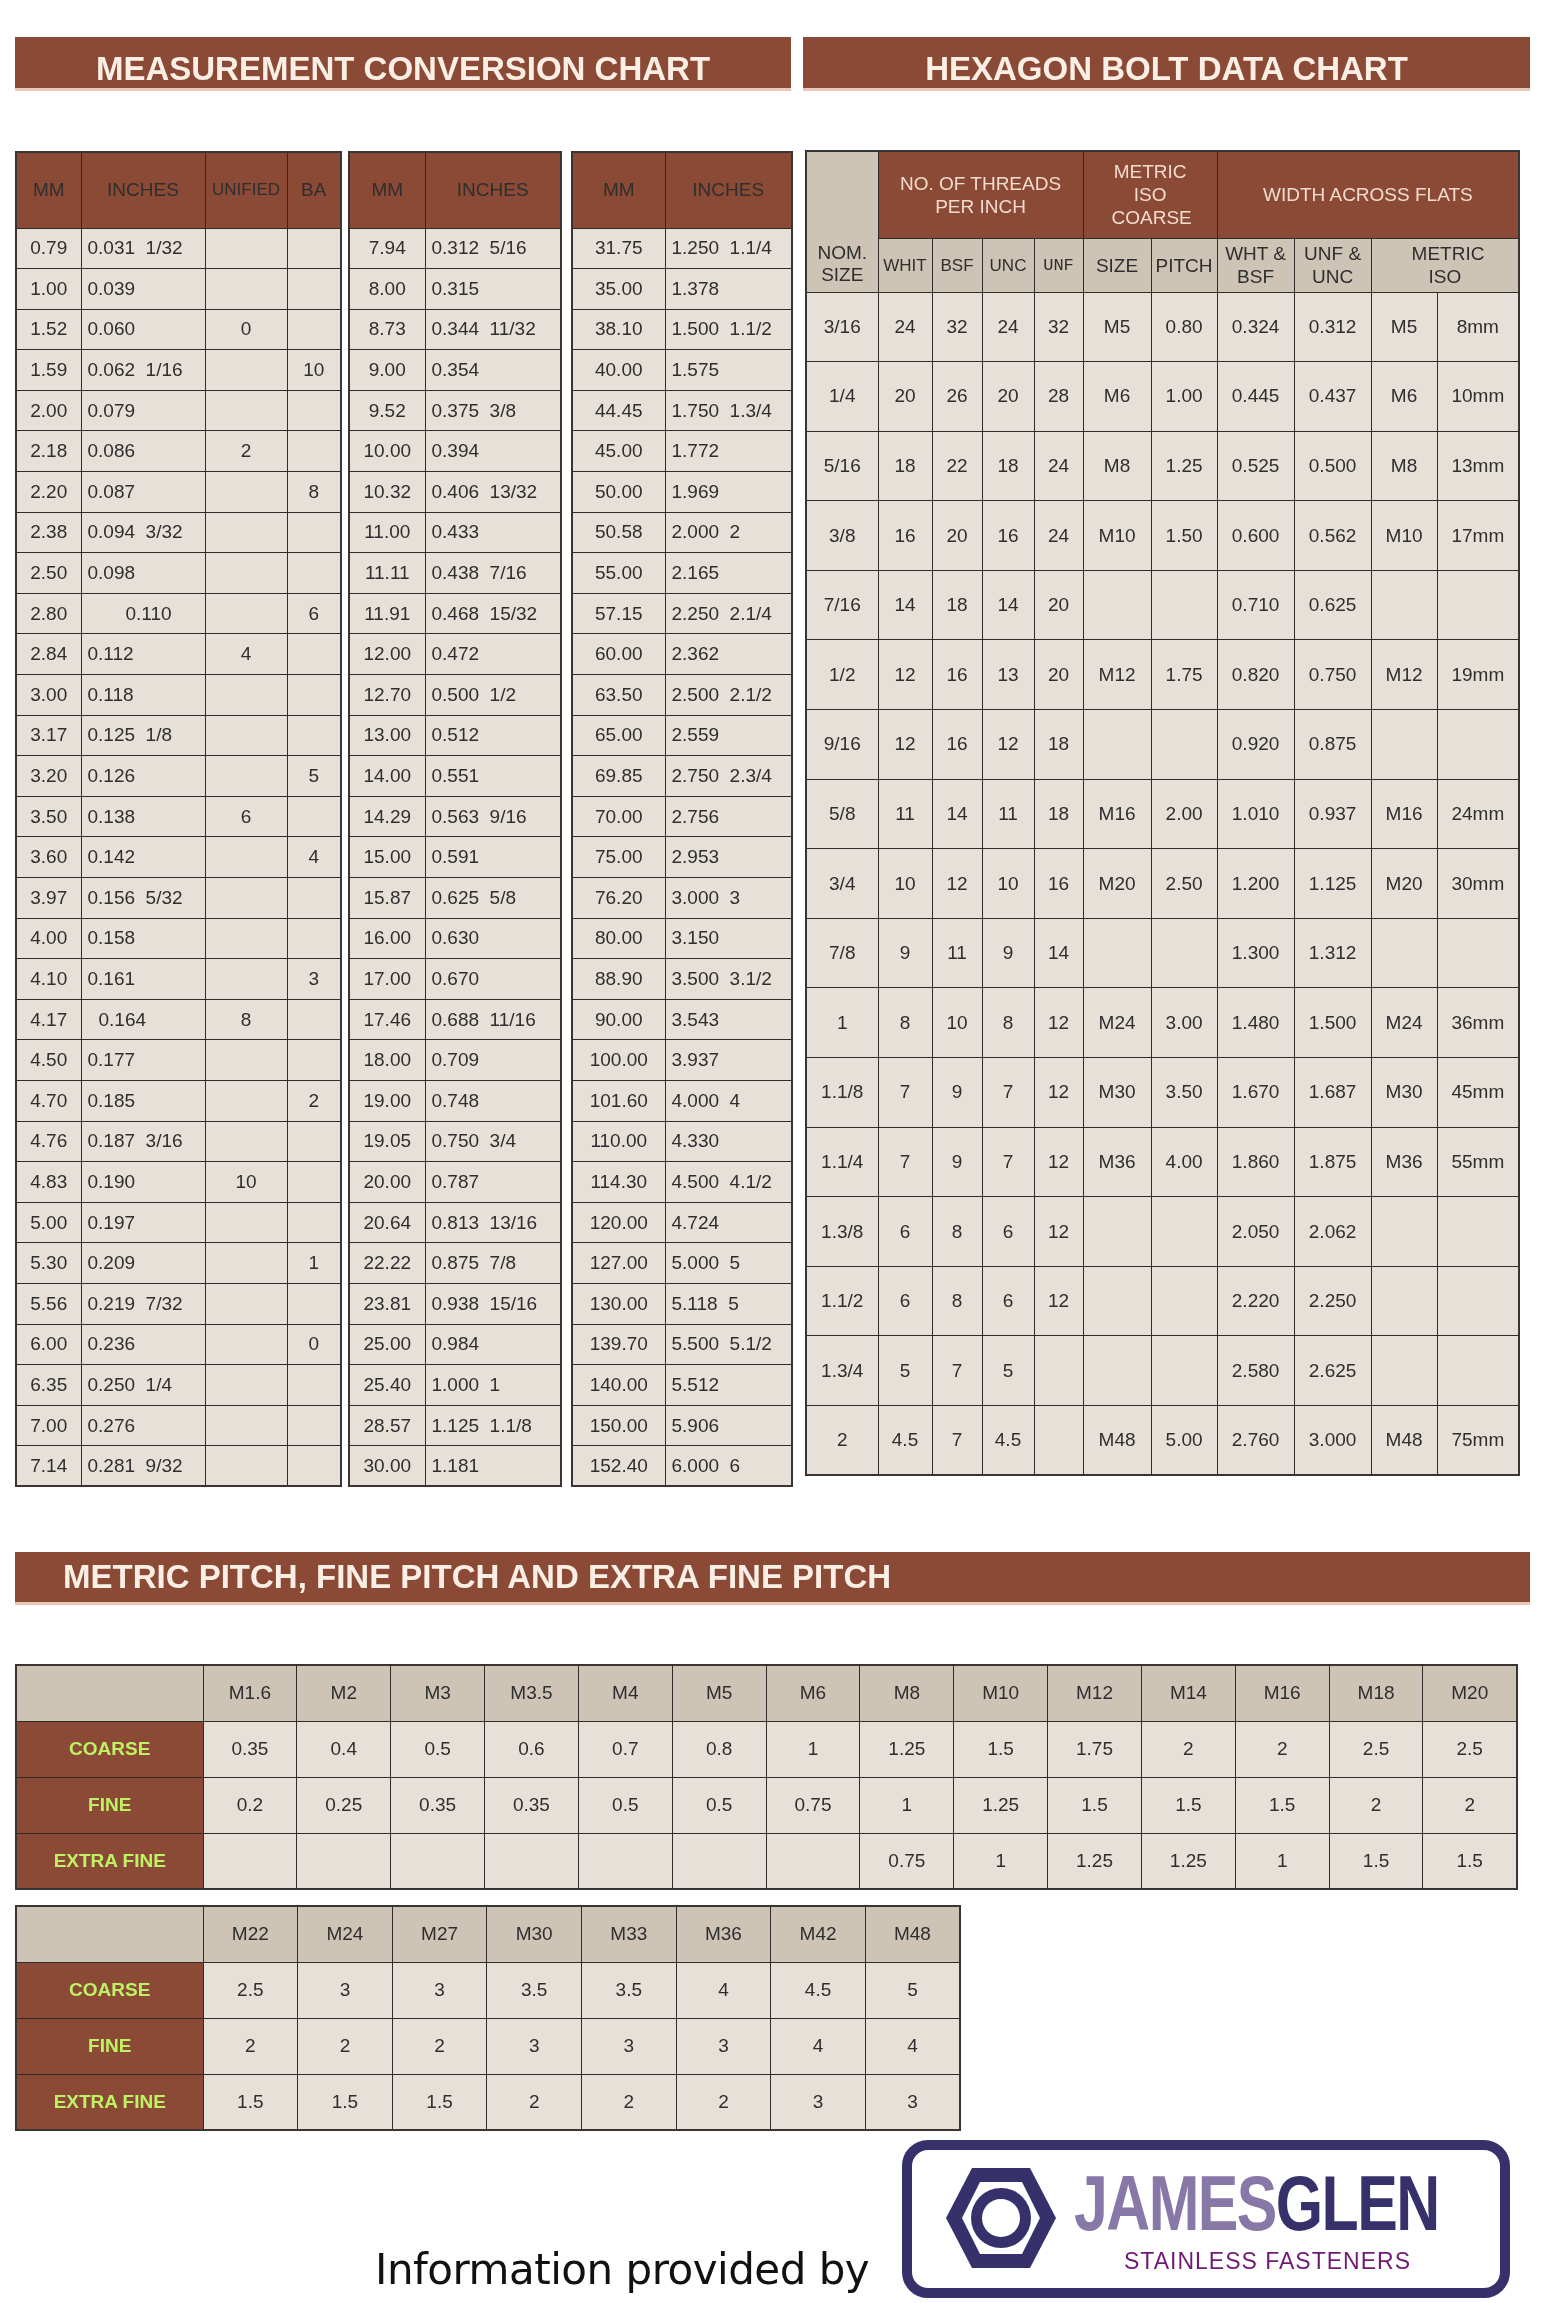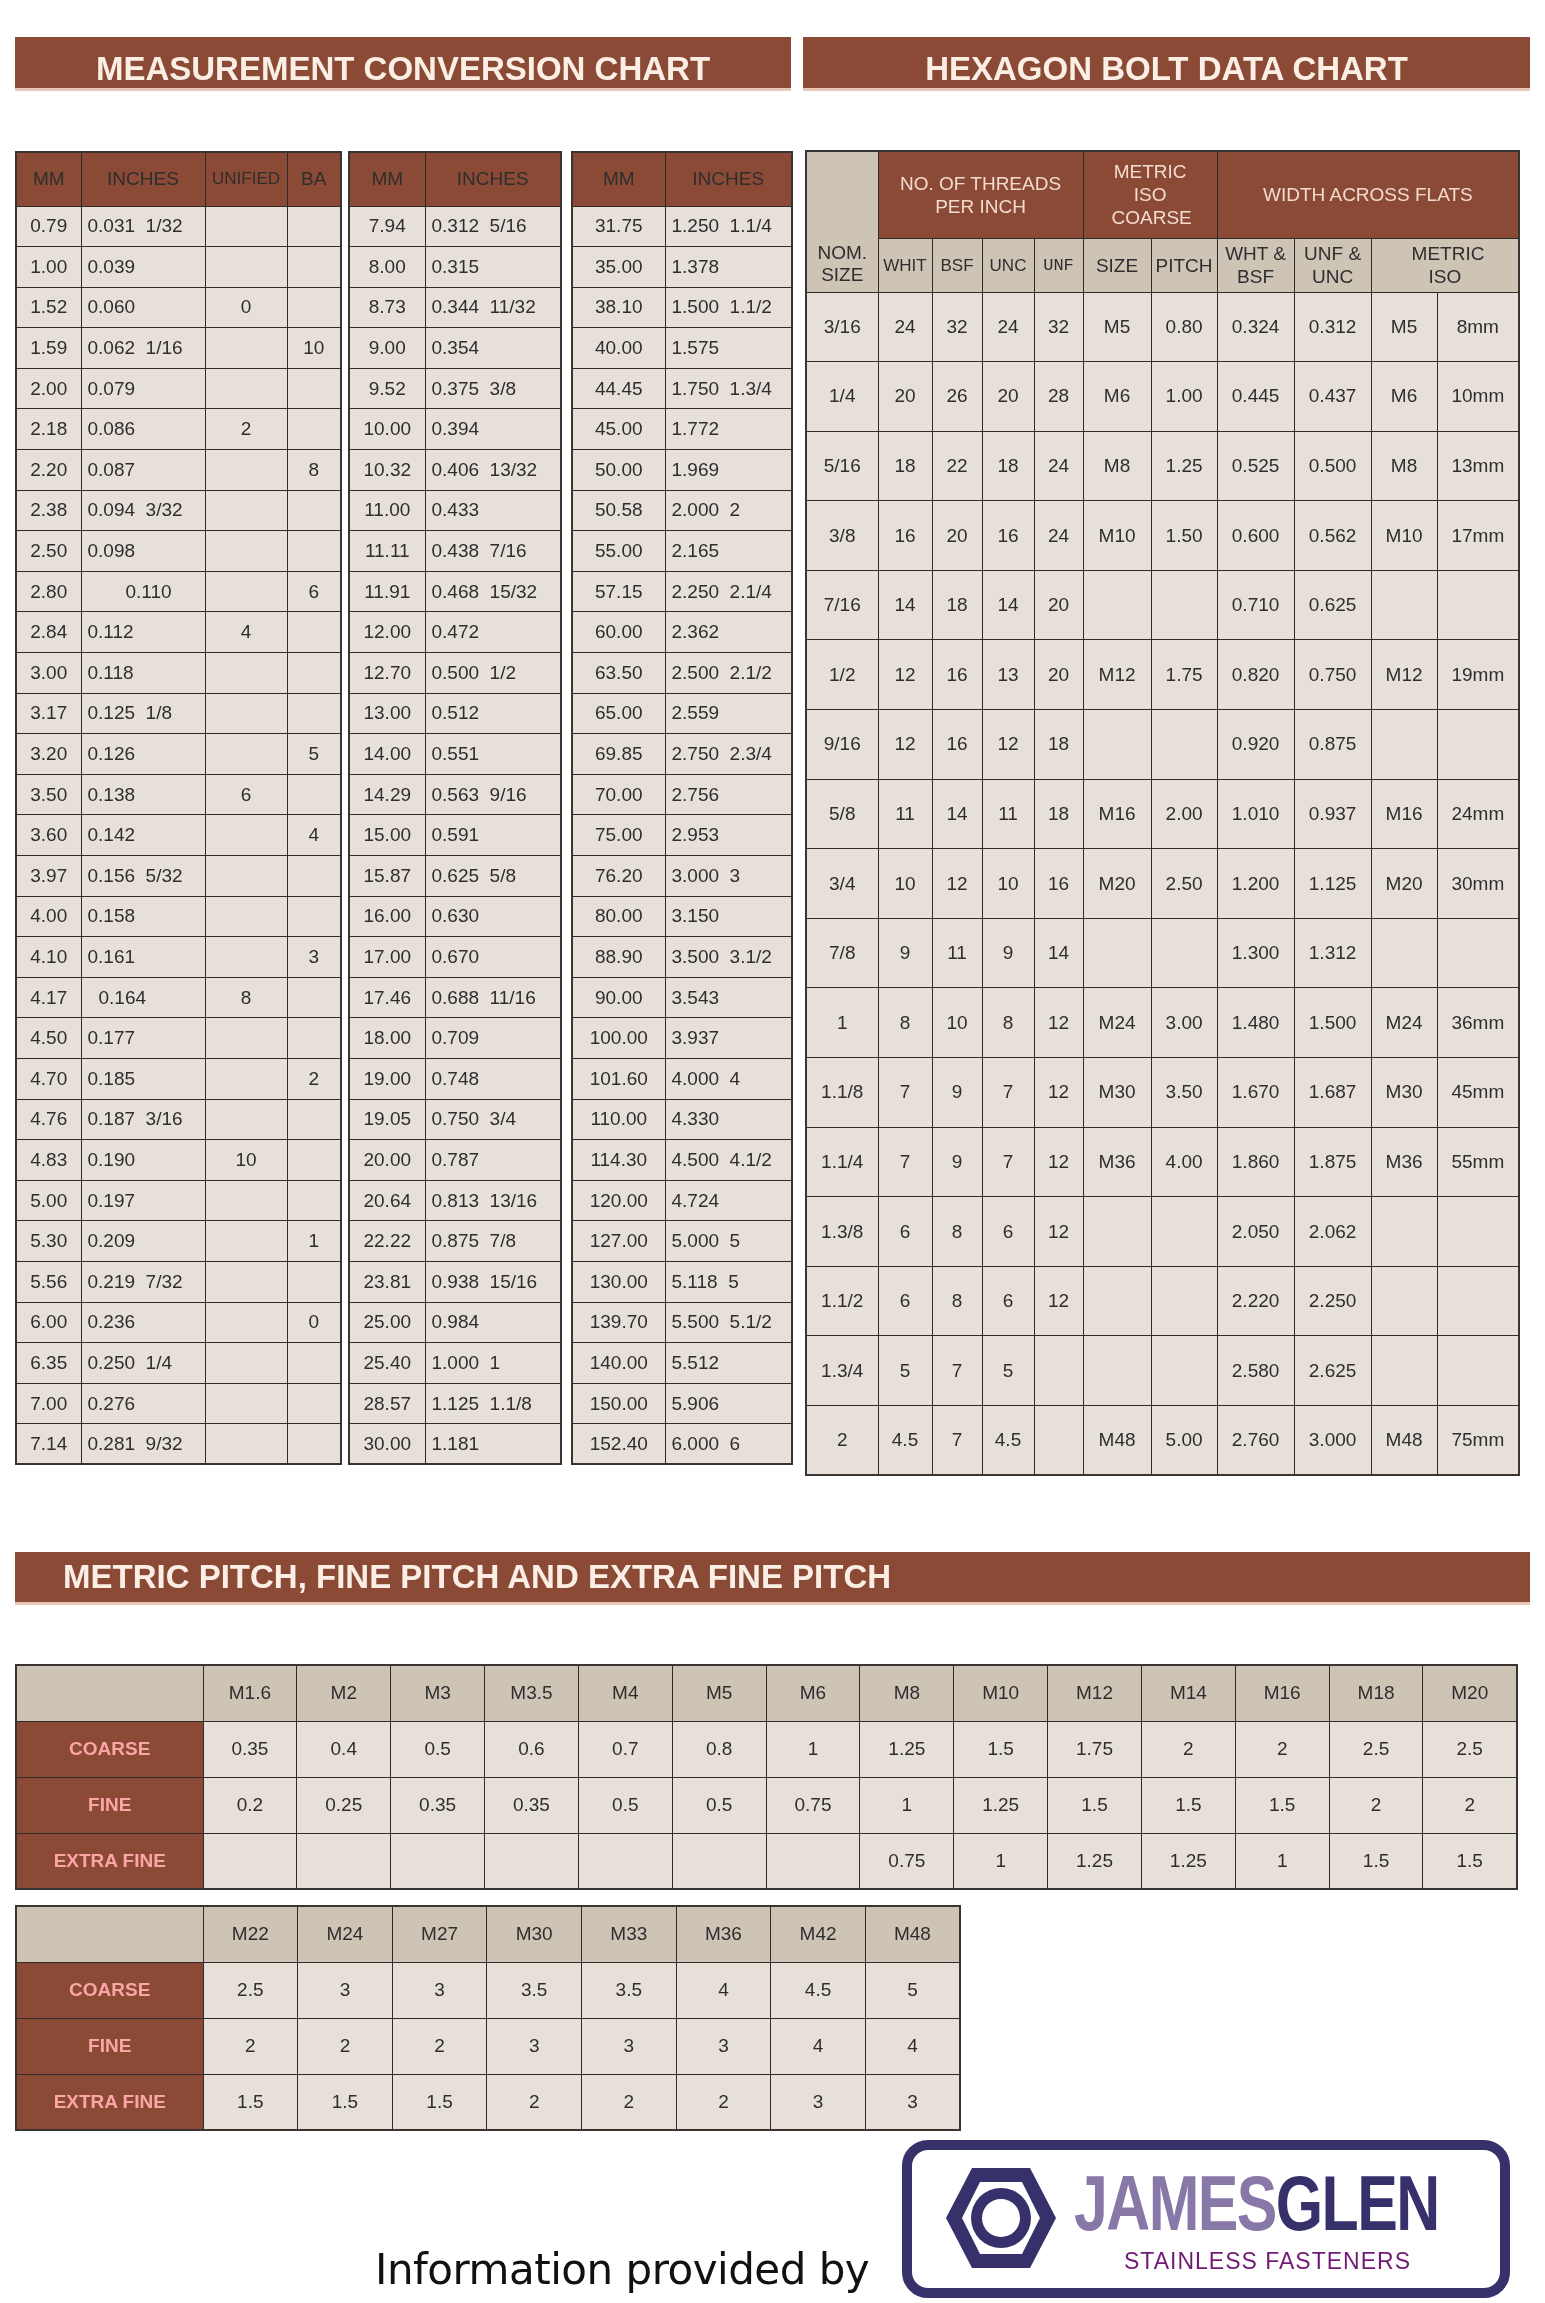--- a/index.html
+++ b/index.html
@@ -18,30 +18,30 @@
   table.grid { position: absolute; border-collapse: collapse; table-layout: fixed; }
   table.grid td, table.grid th {
     border: 1.5px solid #2f2b28; font-weight: normal;
     font-size: 19px; color: #2e2e2e; overflow: hidden; white-space: nowrap;
   }
   table.grid { border: 2px solid #3a3532; }
   .hdr-brown { background: #8b4a36; color: #f3dccf !important; }
   .hdr-tan { background: #cec4b6; }
   .cell { background: #e6e0d9; }
   .conv td { height: 40.6px; padding: 0 6px; }
-  .conv th { height: 54px; font-size: 19px; text-align: center; }
+  .conv th { height: 76px; font-size: 19px; text-align: center; }
   .conv td.c { text-align: center; }
   .conv td.l { text-align: left; }
 
   .hex th { font-size: 19px; text-align: center; line-height: 23px; }
   .hex td { text-align: center; height: 69.6px; }
   .hex .sub th { color: #2e2e2e; }
 
   .pitch th, .pitch td { text-align: center; height: 56px; font-size: 19px; }
-  .pitch td.rowlbl { background: #8b4a36; color: #fca5a5; font-weight: bold; font-size: 19px; }
+  .pitch td.rowlbl { background: #8b4a36; color: #bef264; font-weight: bold; font-size: 19px; }
 
   .credit { position: absolute; left: 375px; top: 2245px; font-family: "DejaVu Sans", sans-serif; font-size: 42px; color: #111; letter-spacing: -0.5px; }
   .logo-box {
     position: absolute; left: 902px; top: 2140px; width: 608px; height: 158px;
     border: 10px solid #36306b; border-radius: 26px; background: #fff;
   }
   .logo-hex { position: absolute; left: 30px; top: 14px; width: 118px; height: 108px; }
   .logo-word { position: absolute; left: 162px; top: 14px; font-family: "Liberation Sans", sans-serif; font-weight: bold; font-size: 78px; line-height: 78px; letter-spacing: -2px; transform: scaleX(0.78); transform-origin: left top; }
   .logo-word .a { color: #8878a8; }
   .logo-word .b { color: #36306b; }

